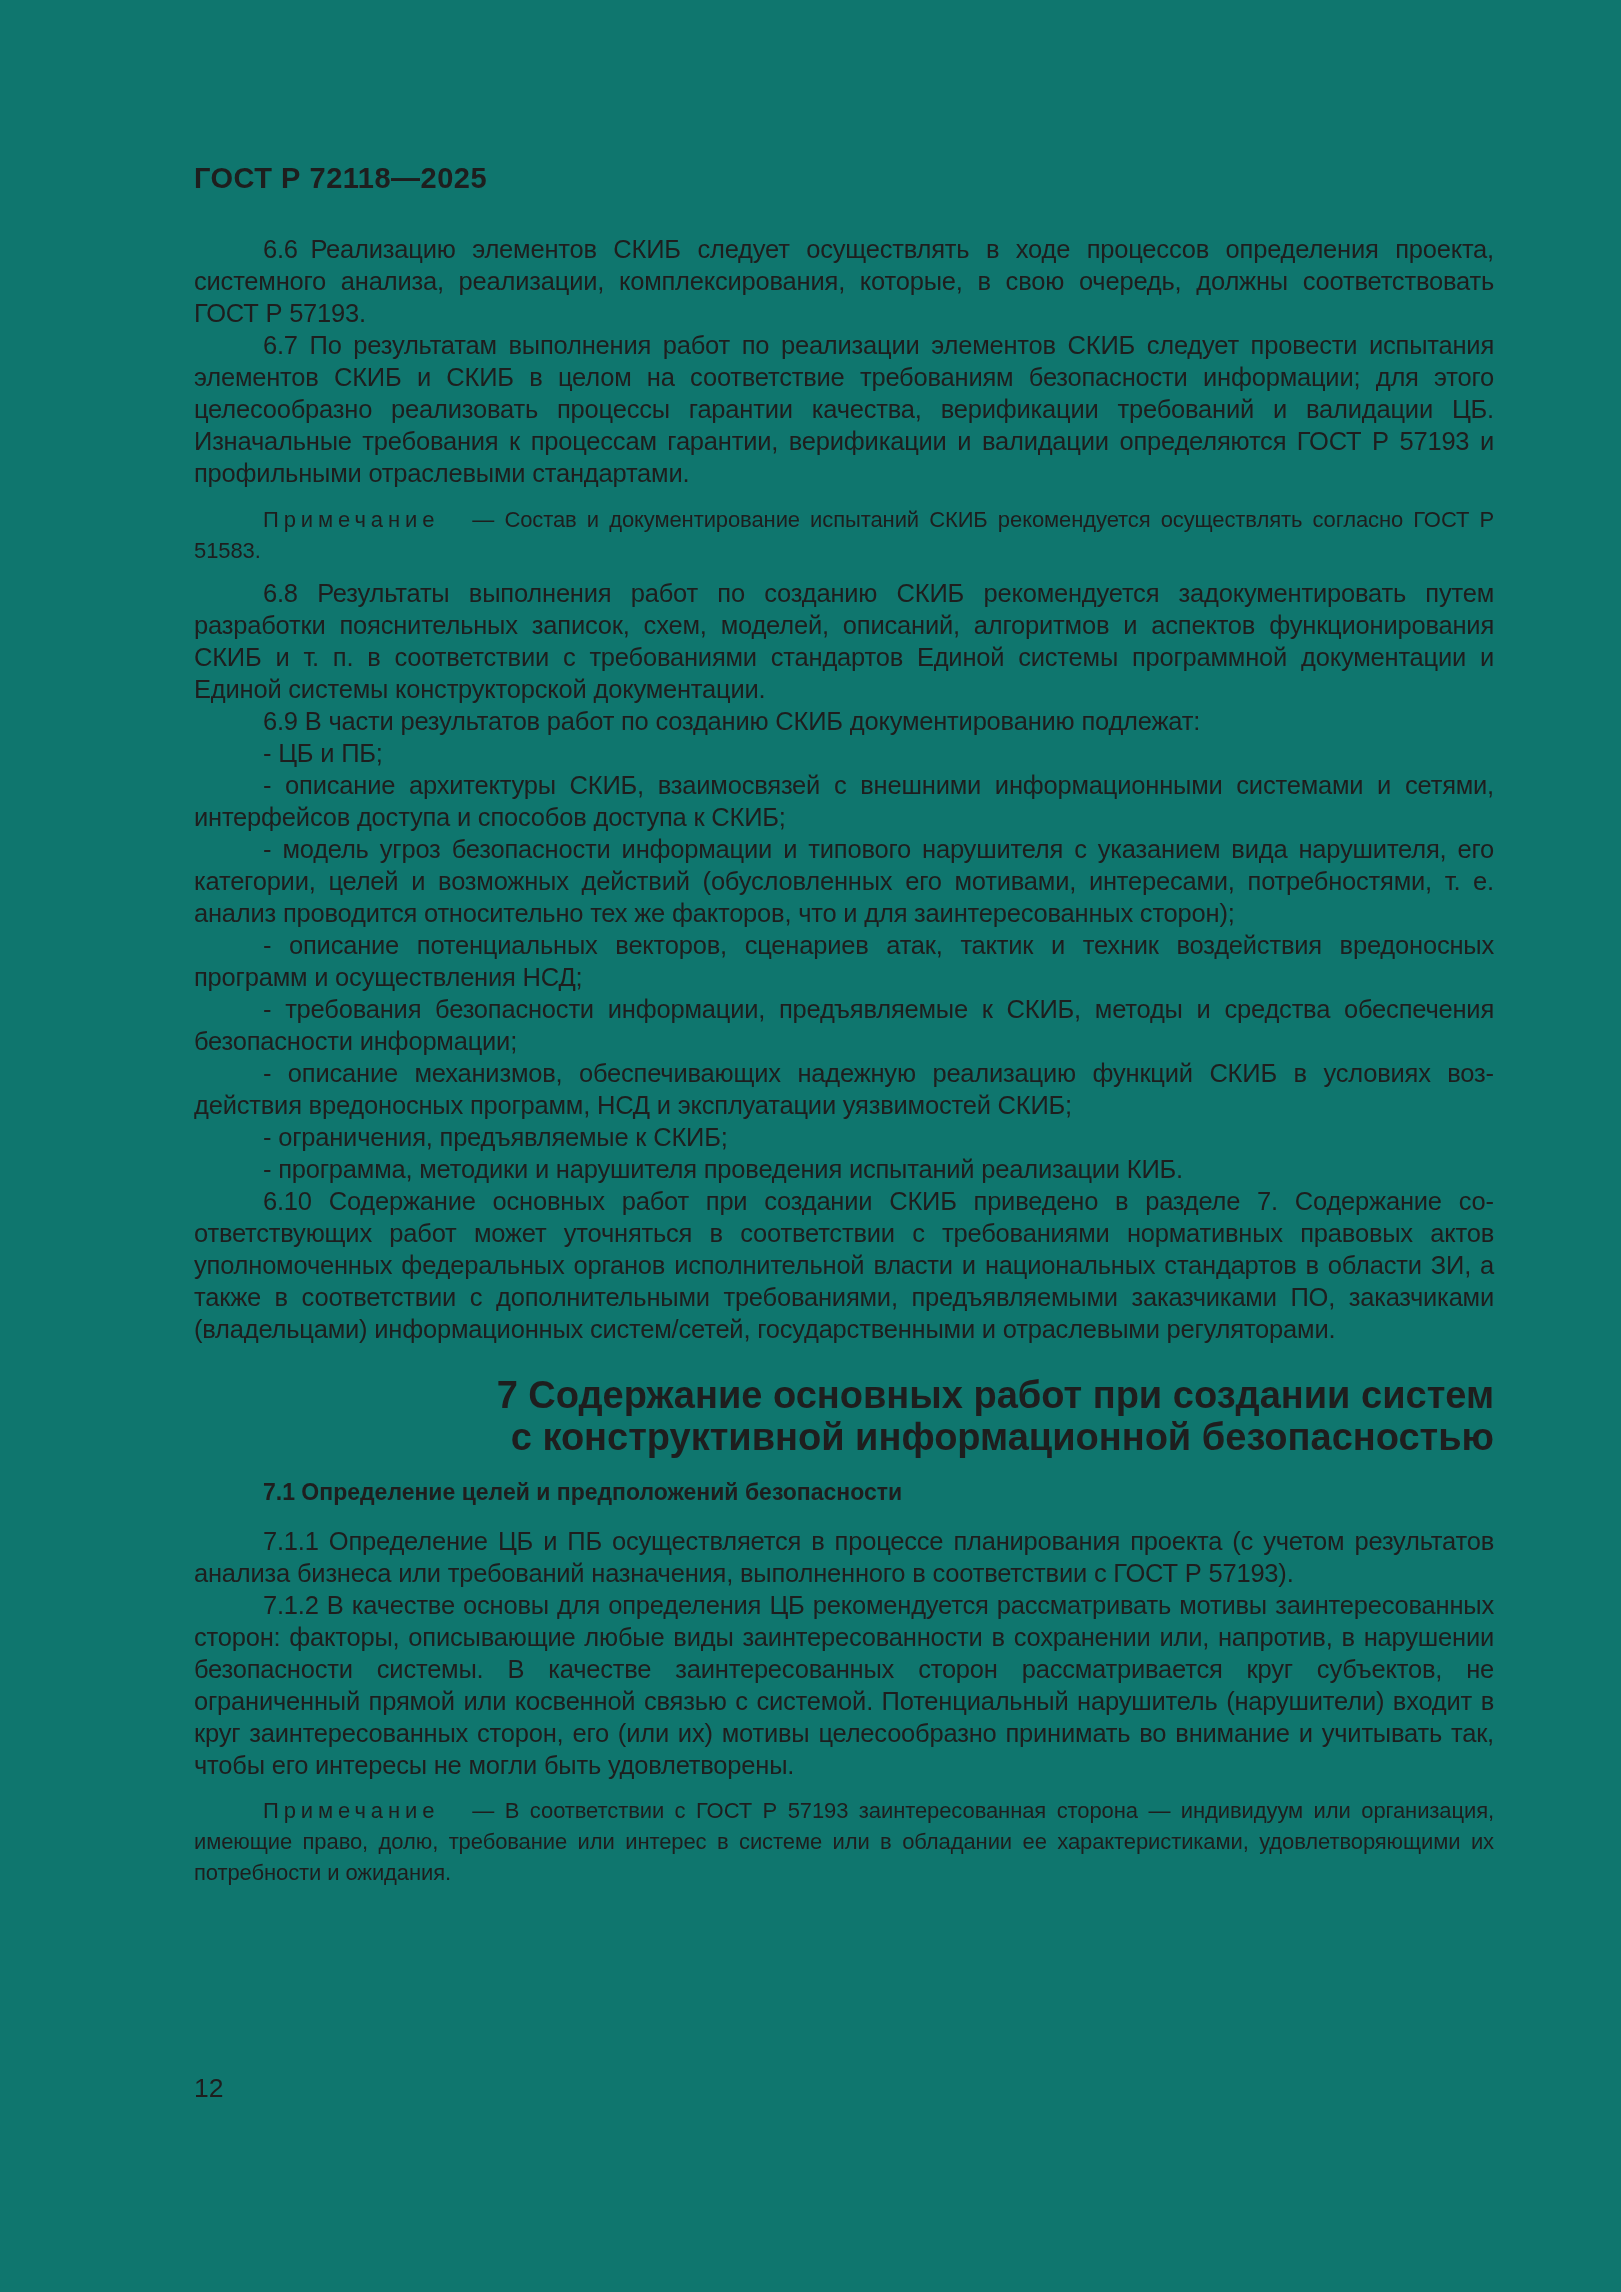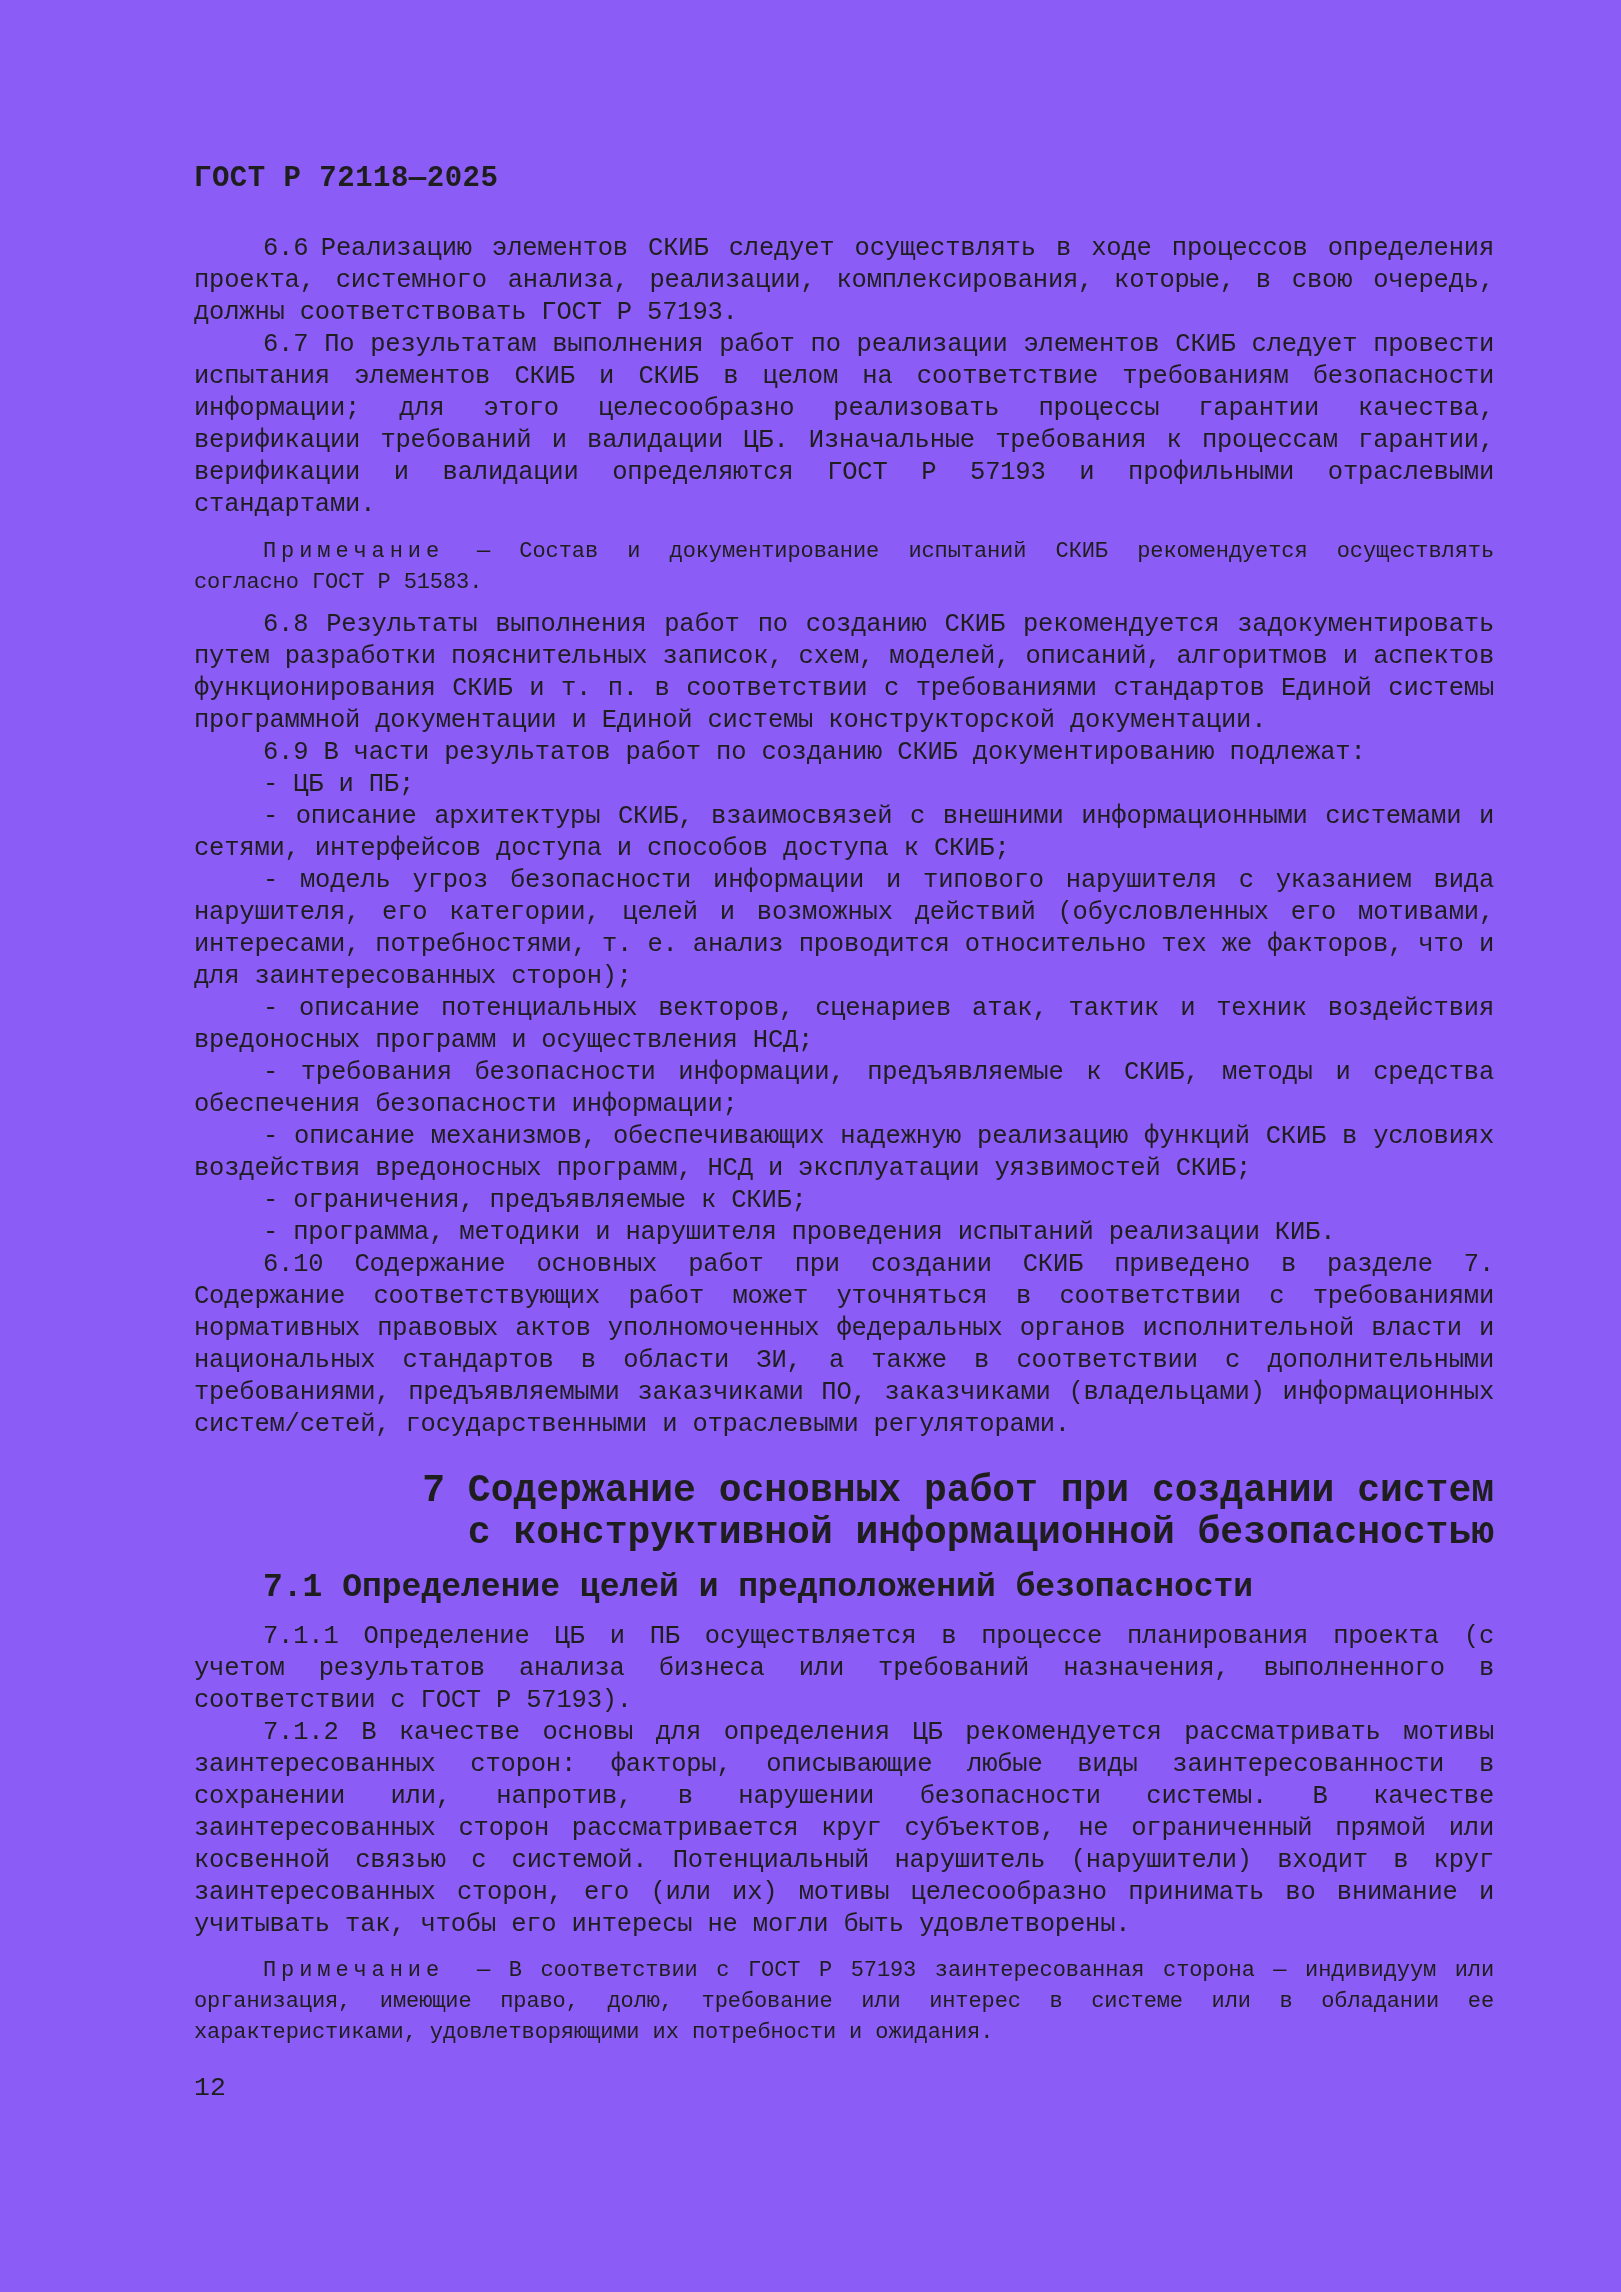--- a/index.html
+++ b/index.html
@@ -1,22 +1,22 @@
 <!DOCTYPE html>
 <html lang="ru"><head>
 <meta charset="utf-8">
 <style>
   * { margin: 0; padding: 0; box-sizing: border-box; }
   html, body { background: #ffffff; }
   .page {
     position: relative;
     width: 1621px;
     height: 2293px;
-    background: #8b5cf6;
-    font-family: Liberation Mono, monospace;
+    background: #0f766e;
+    font-family: Liberation Sans, sans-serif;
     color: #1e1e1e;
     overflow: hidden;
   }
   .content {
     position: absolute;
     left: 194px;
     top: 164px;
     width: 1300px;
   }
   .doc-header {
@@ -50,21 +50,21 @@
     margin-right: 33px;
   }
   .h7 {
     font-size: 38px;
     font-weight: bold;
     line-height: 42px;
     margin: 29px 0 17.6px 69px;
     text-align: right;
   }
   .h71 {
-    font-size: 33px;
+    font-size: 23px;
     font-weight: bold;
     line-height: 32px;
     margin: 0 0 16.7px 69px;
     text-align: left;
   }
   .pageno {
     position: absolute;
     left: 194px;
     top: 2074px;
     font-size: 26.5px;

